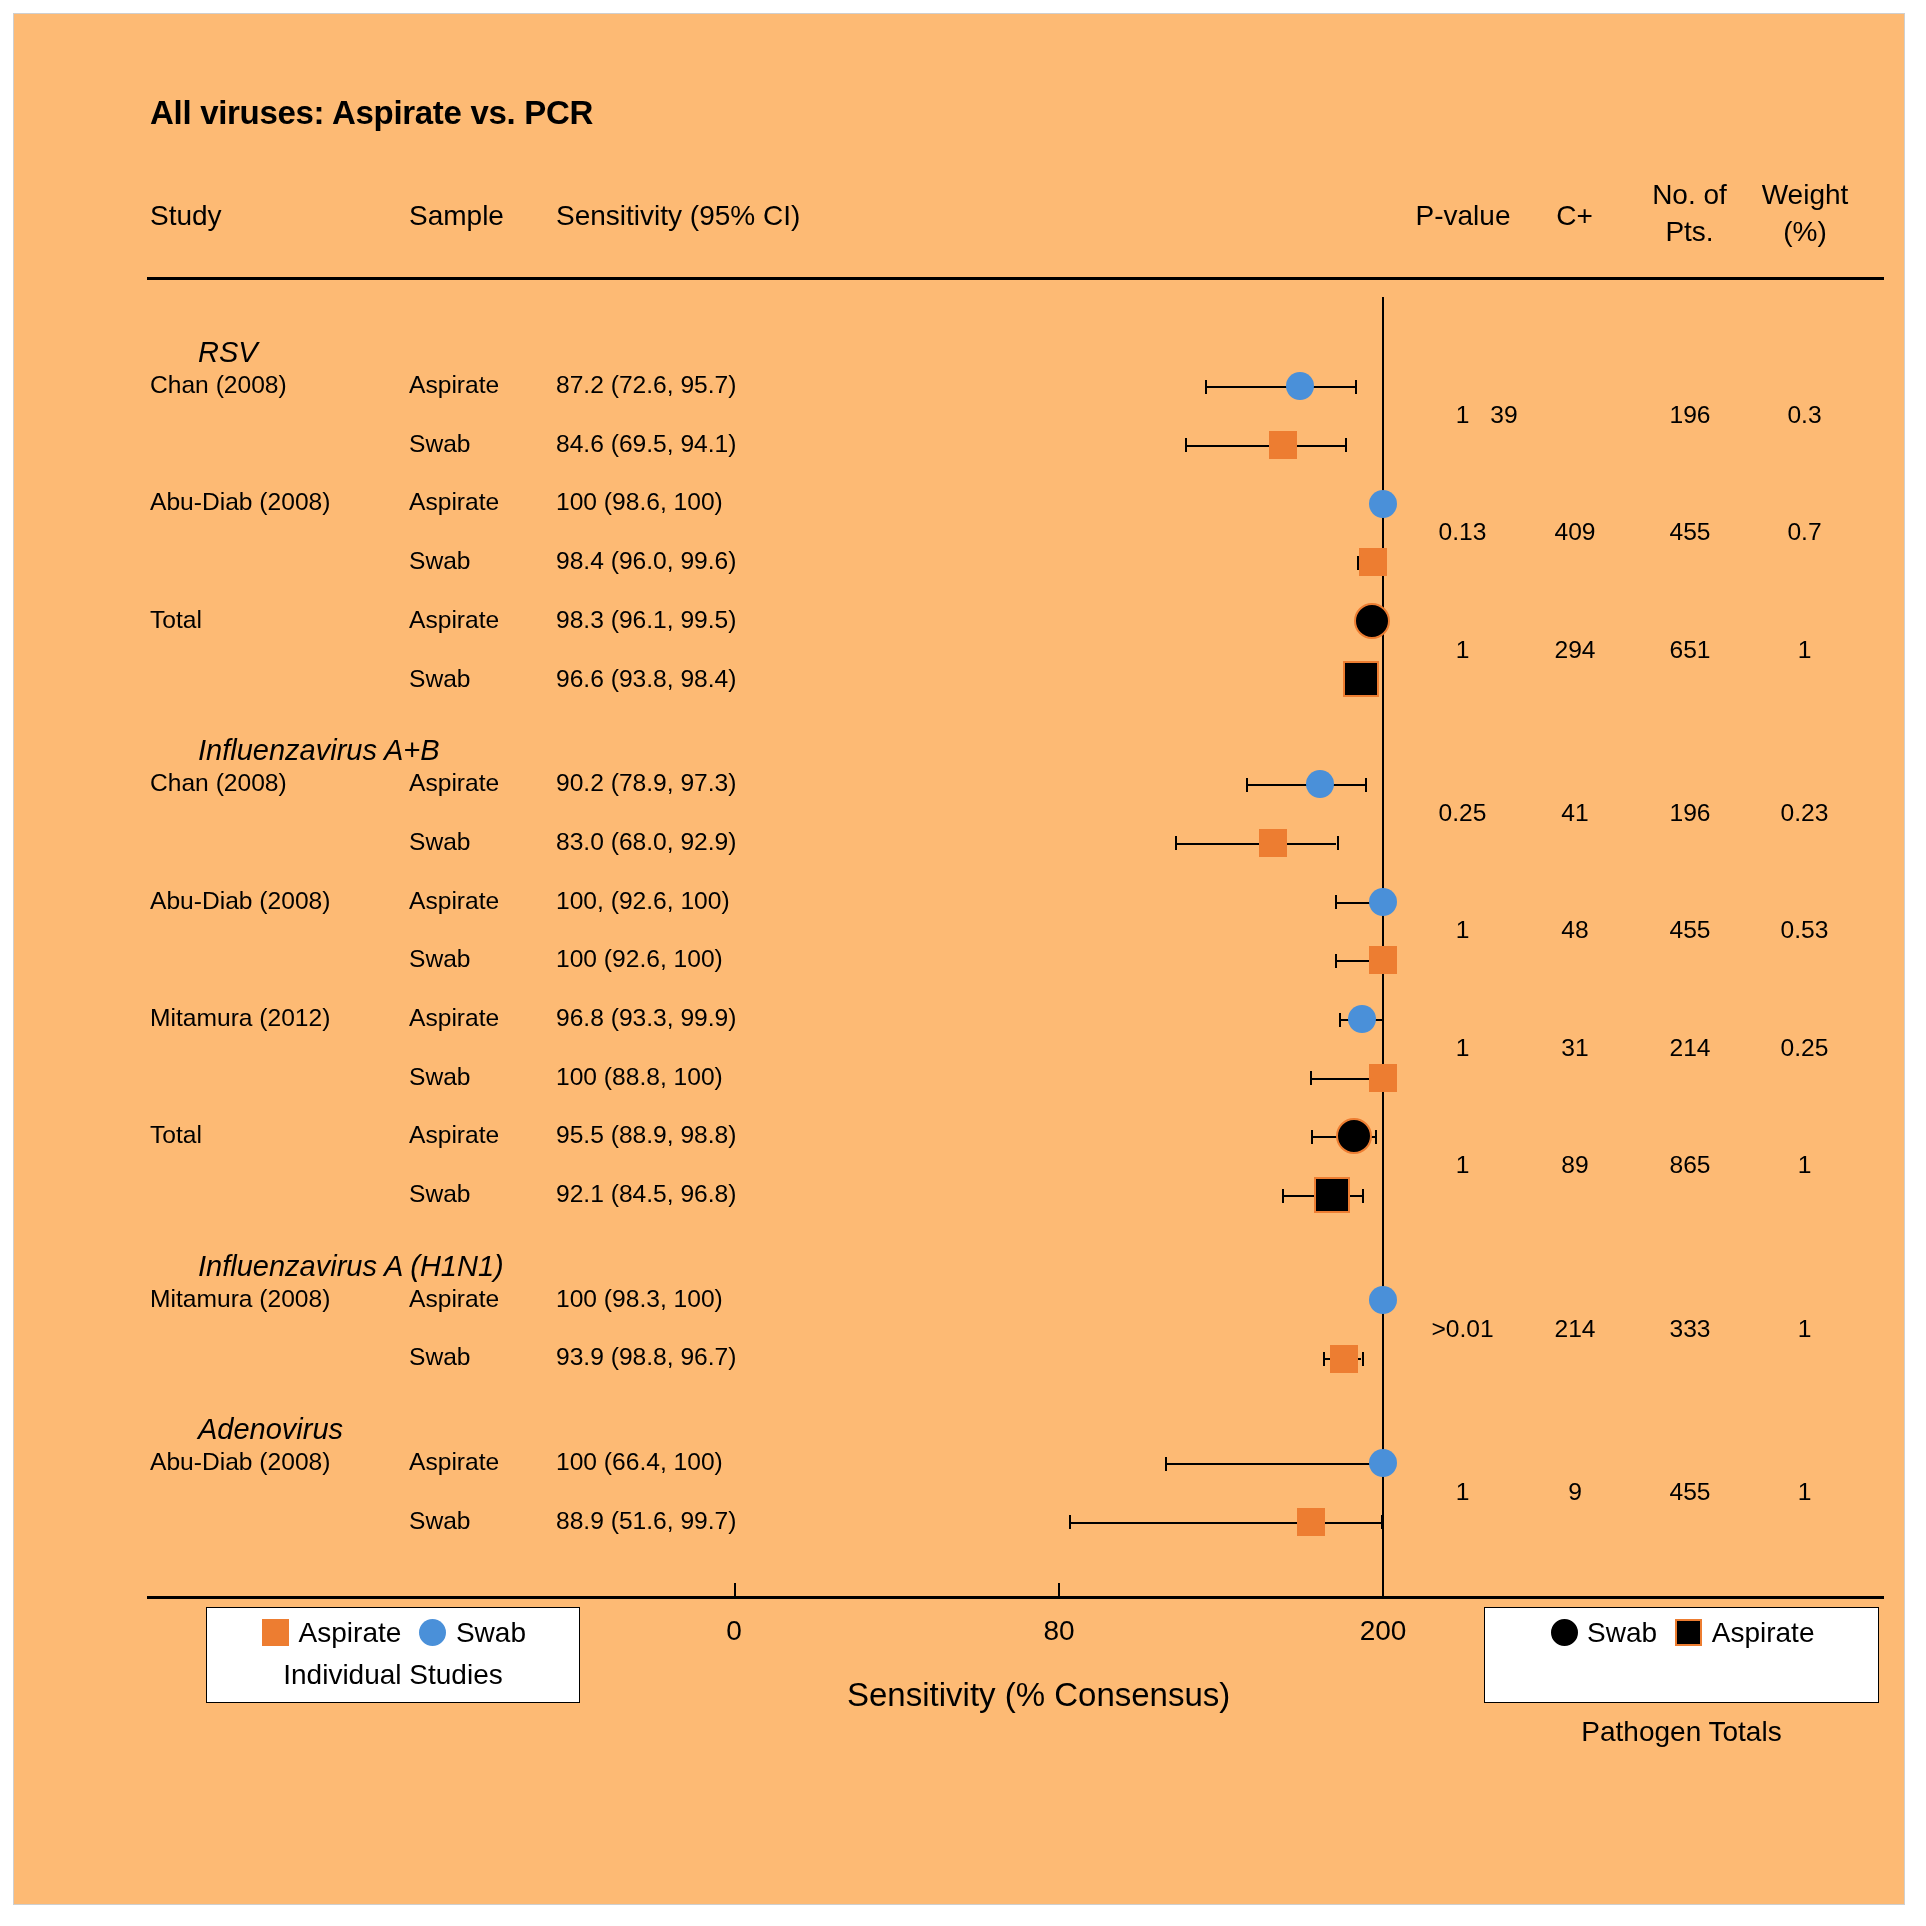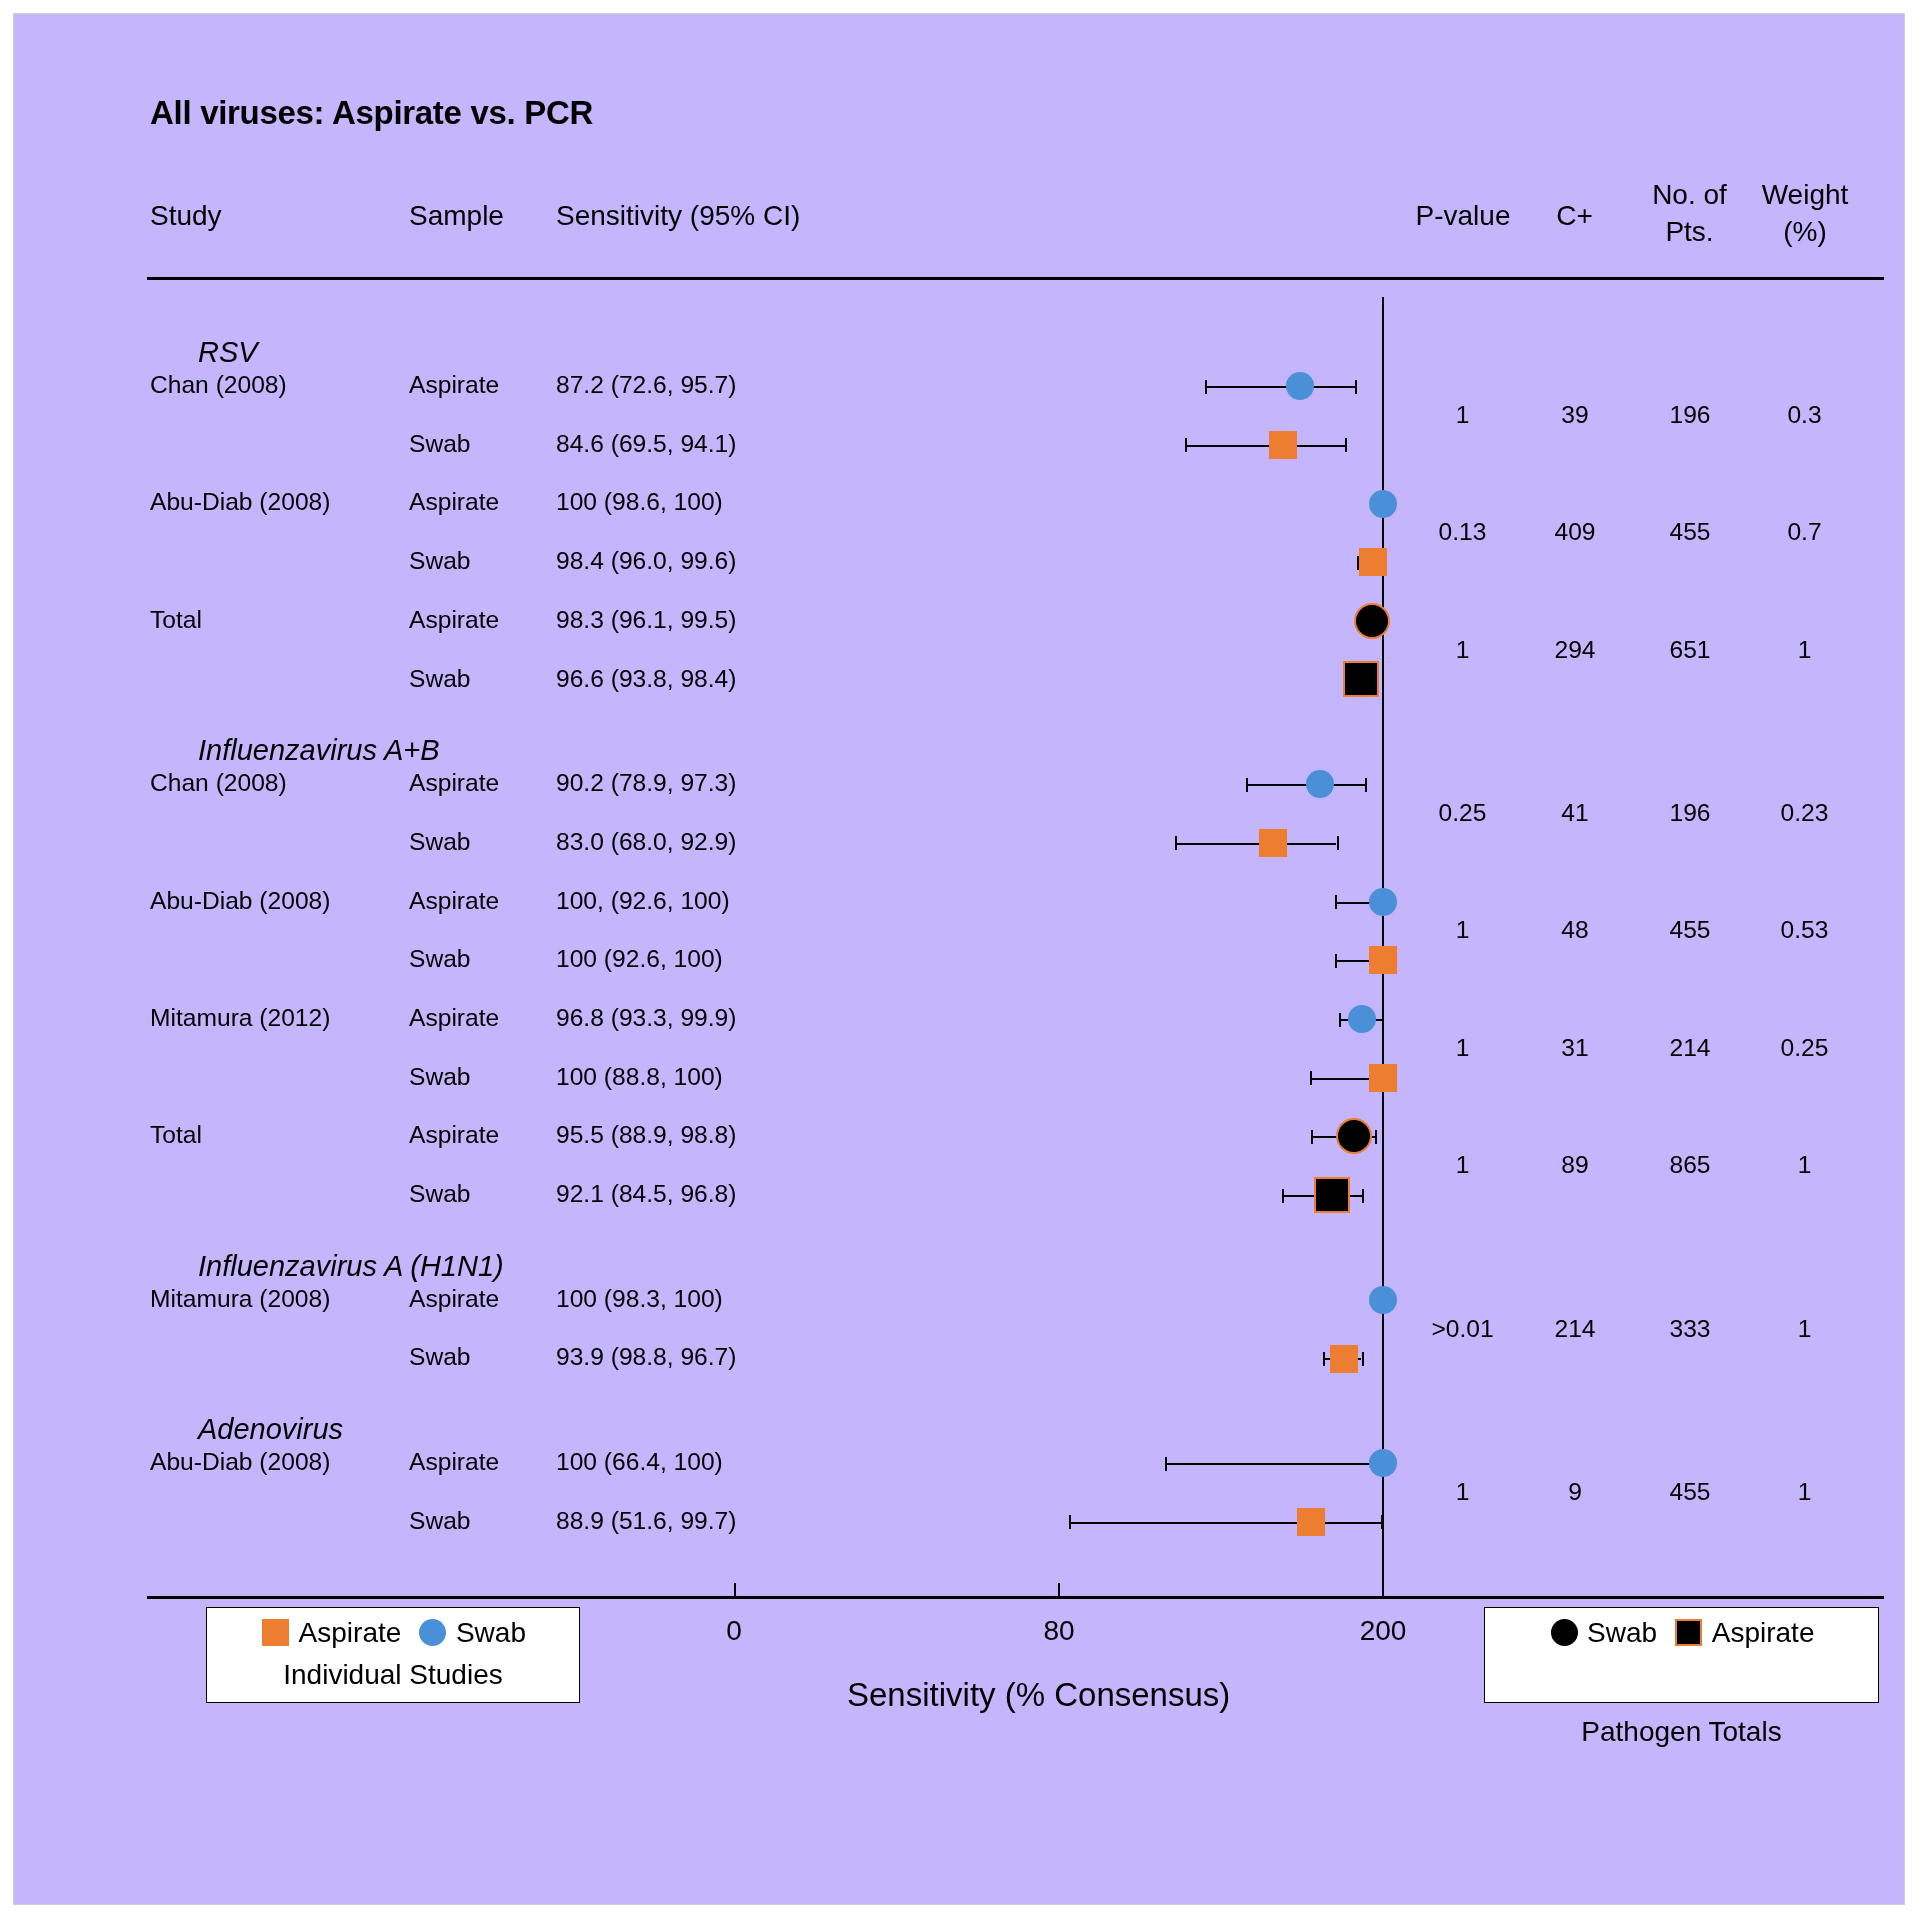--- a/index.html
+++ b/index.html
@@ -15,21 +15,21 @@
     overflow: hidden;
   }
   #frame {
     position: absolute;
     left: 13px;
     top: 13px;
     width: 1892px;
     height: 1892px;
     border: 1.6px solid #cfcfcf;
     box-sizing: border-box;
-    background: #c4b5fd;
+    background: #fdba74;
   }
   #plot {
     position: absolute;
     left: 0;
     top: 0;
     width: 1892px;
     height: 1892px;
   }
   .title {
     position: absolute;
@@ -156,21 +156,21 @@
       <div class="hdr2" style="left: 1601px; top: 202px; width: 149px;">Pts.</div>
       <div class="hdr2" style="left: 1711px; top: 165px; width: 160px;">Weight</div>
       <div class="hdr2" style="left: 1711px; top: 202px; width: 160px;">(%)</div>
       <div class="rule" style="left: 133px; top: 263px; width: 1737px; height: 3.2px;"></div>
       <div class="vline" style="left: 1368px; top: 283px; height: 1298px;"></div>
       <div class="grp" style="left: 136px; top: 322px;">RSV</div>
       <div class="cell" style="left: 136px; top: 357px;">Chan (2008)</div>
       <div class="cell" style="left: 395px; top: 357px;">Aspirate</div>
       <div class="cell" style="left: 542px; top: 357px;">87.2 (72.6, 95.7)</div>
       <div class="cell c" style="left: 1358px; top: 387px; width: 181px;">1</div>
-      <div class="cell c" style="left: 1497px; top: 387px; width: 128px;">39</div>
+      <div class="cell c" style="left: 1426px; top: 387px; width: 128px;">39</div>
       <div class="cell c" style="left: 1612px; top: 387px; width: 128px;">196</div>
       <div class="cell c" style="left: 1716px; top: 387px; width: 149px;">0.3</div>
       <div class="ci" style="left: 1191px; top: 372px; width: 150px;"></div>
       <div class="tick" style="left: 1191px; top: 366px; height: 14px;"></div>
       <div class="tick" style="left: 1341px; top: 366px; height: 14px;"></div>
       <div class="dot" style="left: 1272px; top: 358px; width: 28px; height: 28px;"></div>
       <div class="cell" style="left: 395px; top: 416px;">Swab</div>
       <div class="cell" style="left: 542px; top: 416px;">84.6 (69.5, 94.1)</div>
       <div class="ci" style="left: 1171px; top: 431px; width: 160px;"></div>
       <div class="tick" style="left: 1171px; top: 424px; height: 14px;"></div>

